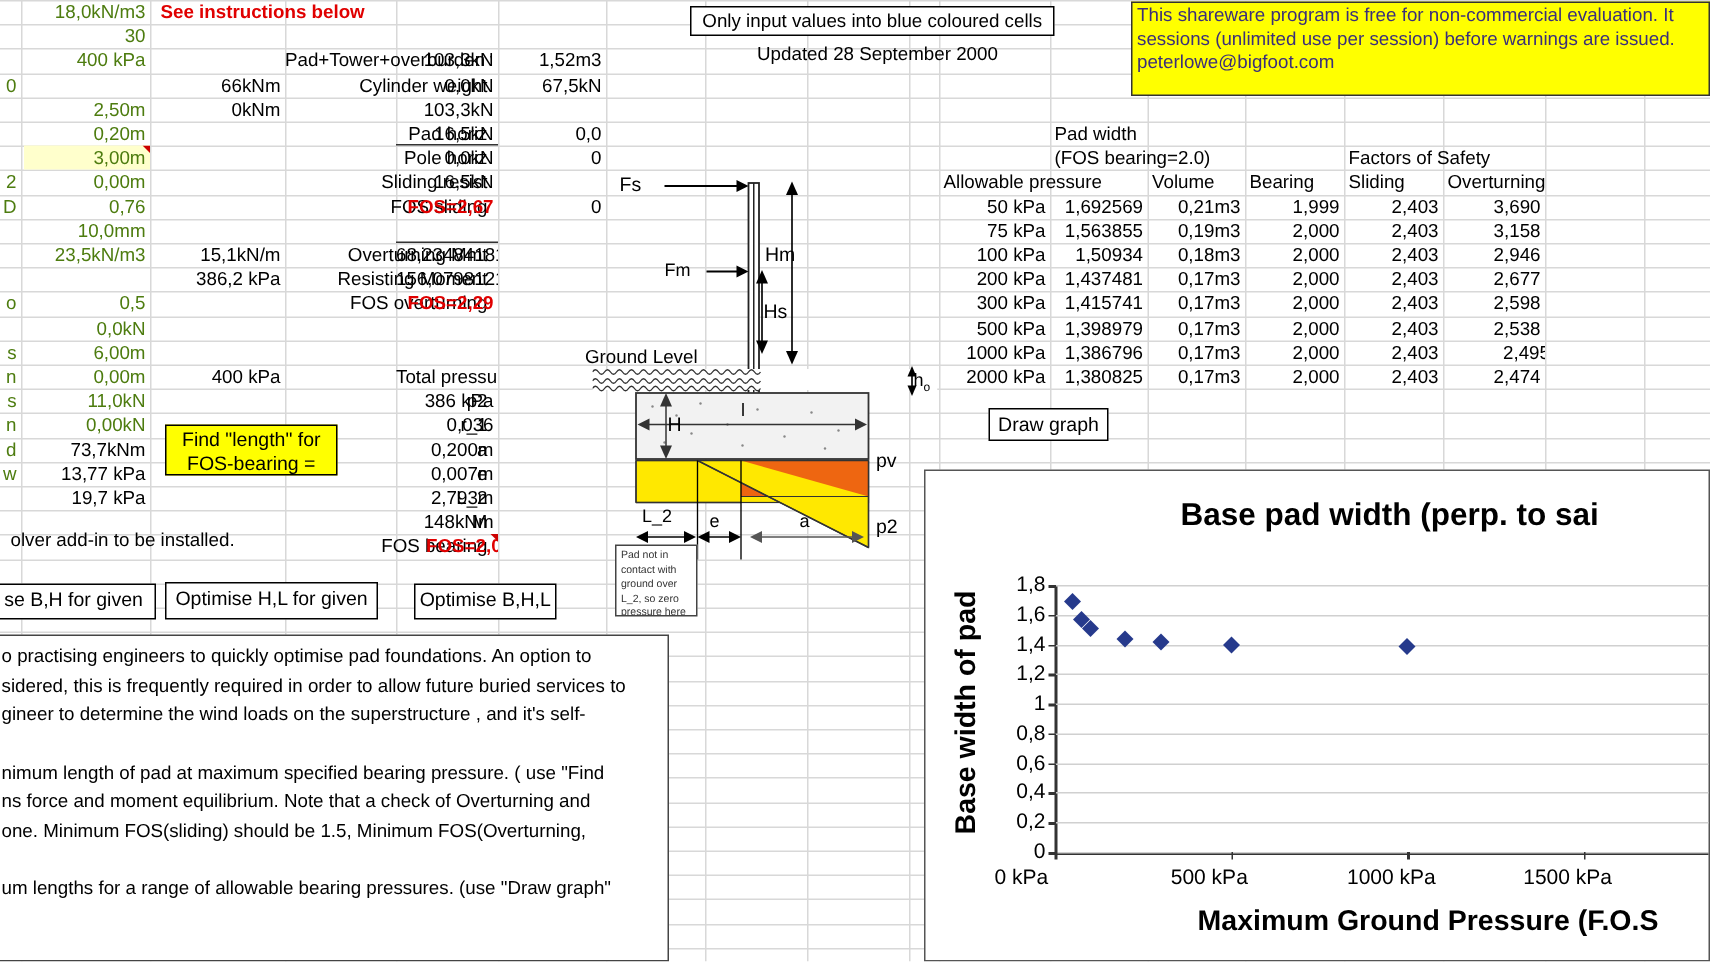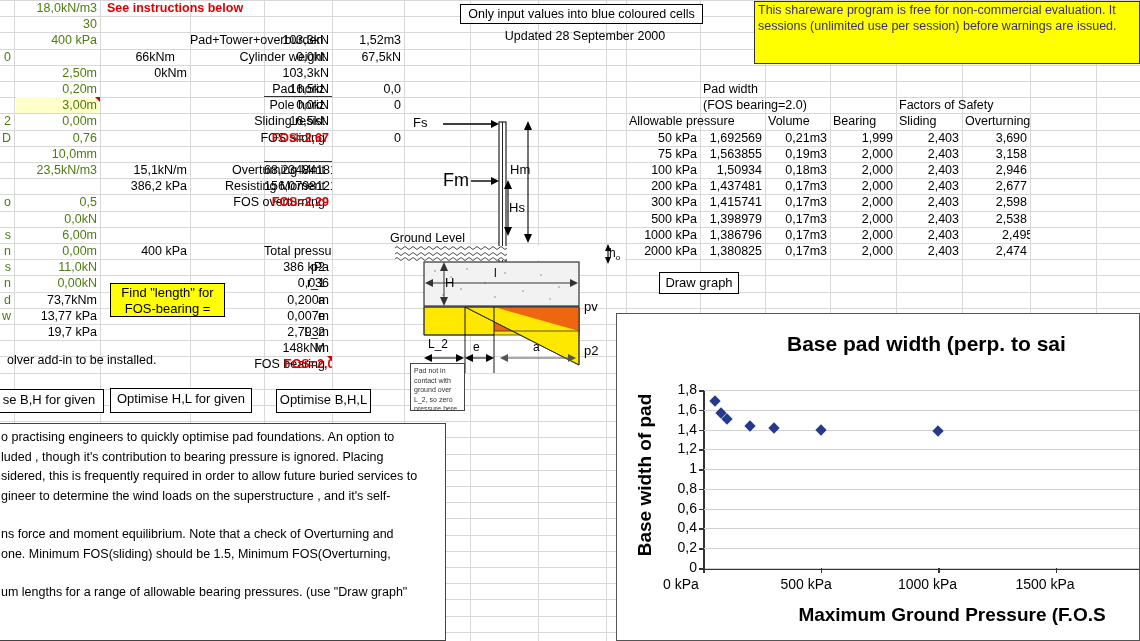--- a/index.html
+++ b/index.html
@@ -255,21 +255,21 @@
       <div class="cell r blue" style="left: 16px; width: 84px; top: 275.4px;">0,00kN</div>
       <div class="cell r " style="left: 16px; width: 84px; top: 291.6px;">73,7kNm</div>
       <div class="cell r " style="left: 16px; width: 84px; top: 307.8px;">13,77 kPa</div>
       <div class="cell r " style="left: 16px; width: 84px; top: 324px;">19,7 kPa</div>
     </div>
 
   <div id="calcblock">
       <div class="cell r" style="left: 190px; width: 138px; top: 32.4px;">Pad+Tower+overburden weight</div>
       <div class="cell r" style="left: 264px; width: 68px; top: 32.4px;">103,3kN</div>
       <div class="cell r" style="left: 332px; width: 72px; top: 32.4px;">1,52m3</div>
-      <div class="cell r" style="left: 88px; width: 90px; top: 48.6px;">66kNm</div>
+      <div class="cell r" style="left: 100px; width: 90px; top: 48.6px;">66kNm</div>
       <div class="cell r" style="left: 190px; width: 138px; top: 48.6px;">Cylinder weight</div>
       <div class="cell r" style="left: 264px; width: 68px; top: 48.6px;">0,0kN</div>
       <div class="cell r" style="left: 332px; width: 72px; top: 48.6px;">67,5kN</div>
       <div class="cell r" style="left: 100px; width: 90px; top: 64.8px;">0kNm</div>
       <div class="cell r" style="left: 264px; width: 68px; top: 64.8px;">103,3kN</div>
       <div class="cell r" style="left: 190px; width: 138px; top: 81px;">Pad horiz</div>
       <div class="cell r" style="left: 264px; width: 68px; top: 81px;">16,5kN</div>
       <div class="cell r" style="left: 332px; width: 72px; top: 81px;">0,0</div>
       <div class="cell r" style="left: 190px; width: 138px; top: 97.2px;">Pole horiz</div>
       <div class="cell r" style="left: 264px; width: 68px; top: 97.2px;">0,0kN</div>
@@ -311,20 +311,21 @@
 
   <div class="box" style="left:460px; top:4px; width:243px; height:20px; line-height:17px; text-align:center;">Only input values into blue coloured cells</div>
 
   <div class="cell c" style="left:470px; top:28px; width:230px;">Updated 28 September 2000</div>
 
   <div class="cell l" style="left:4px; top:352px; width:250px; font-size:12.5px;">olver add-in to be installed.</div>
 
   <div class="yellowbox" style="left:754px; top:1px; width:386px; height:63px;">
     <div>This shareware program is free for non-commercial evaluation. It</div>
     <div>sessions (unlimited use per session) before warnings are issued.</div>
+    <div>peterlowe@bigfoot.com</div>
   </div>
 
   <div class="yellowlabel" style="left:110px; top:283px; width:115px; height:34px;">
     <div>Find  "length"  for</div>
     <div>FOS-bearing  =</div>
   </div>
 
   <div id="restable">
       <div class="cell l" style="left: 700px; width: 70px; top: 81px;">Pad width</div>
       <div class="cell l" style="left: 700px; width: 120px; top: 97.2px;">(FOS bearing=2.0)</div>
@@ -480,21 +481,21 @@
       <polygon points="70,253 78,249 78,257" fill="#000"></polygon>
       <polygon points="99,253 91,249 91,257" fill="#000"></polygon>
 
       <line x1="108" y1="253" x2="178" y2="253" stroke="#555" stroke-width="1"></line>
       <polygon points="105,253 113,249 113,257" fill="#555"></polygon>
       <polygon points="181,253 173,249 173,257" fill="#555"></polygon>
     </svg>
 
     <div class="cell l" style="left:-8px; top:125px; width:90px; font-size:12.5px;">Ground Level</div>
     <div class="cell" style="left:18px; top:10px; width:26px; font-size:13px;">Fs</div>
-    <div class="cell" style="left:48px; top:67px; width:26px; font-size:18px;">Fm</div>
+    <div class="cell" style="left:48px; top:67px; width:26px; font-size:12px;">Fm</div>
     <div class="cell" style="left:115px; top:57px; width:30px; font-size:13px;">Hm</div>
     <div class="cell" style="left:114px; top:95px; width:26px; font-size:13px;">Hs</div>
     <div class="cell" style="left:214px; top:140px; width:14px; font-size:12px;"><span>h</span><sub style="font-size:8px;">o</sub></div>
     <div class="cell" style="left:99px; top:160px; width:14px; font-size:12px;">l</div>
     <div class="cell" style="left:50px; top:170px; width:16px; font-size:13px;">H</div>
     <div class="cell" style="left:33px; top:231px; width:34px; font-size:12px;">L_2</div>
     <div class="cell" style="left:78px; top:234px; width:12px; font-size:12px;">e</div>
     <div class="cell" style="left:138px; top:234px; width:12px; font-size:12px;">a</div>
     <div class="cell" style="left:189px; top:194px; width:24px; font-size:13px;">pv</div>
     <div class="cell" style="left:189px; top:238px; width:24px; font-size:13px;">p2</div>
@@ -504,24 +505,24 @@
 
   <div class="btn" style="left:659px; top:272px; width:80px; height:22px;">Draw graph</div>
 
   <div class="btn" style="left:-6px; top:389px; width:110px; height:24px;">se B,H for  given</div>
   <div class="btn" style="left:110px; top:388px; width:142px; height:25px;">Optimise H,L for  given</div>
   <div class="btn" style="left:276px; top:389px; width:95px; height:24px;">Optimise B,H,L</div>
 
   <div class="notebox" style="left:-6px; top:423px; width:452px; height:218px;">
     <div id="instrlines">
         <div style="min-height: 19px;">o practising  engineers  to quickly optimise  pad foundations.    An option to</div>
-        <div style="min-height: 19px;">luded , though  it's contribution  to bearing  pressure  is ignored.   Placing</div>
         <div style="min-height: 19px;">sidered,  this is frequently  required  in order  to allow future  buried  services  to</div>
         <div style="min-height: 19px;">gineer  to determine  the wind loads  on the superstructure , and it's self-</div>
         <div style="min-height: 19px;"></div>
+        <div style="min-height: 19px;">nimum  length  of pad at maximum  specified  bearing  pressure. ( use "Find</div>
         <div style="min-height: 19px;">ns force and moment  equilibrium.   Note that a check of Overturning  and</div>
         <div style="min-height: 19px;">one. Minimum FOS(sliding)  should  be 1.5, Minimum  FOS(Overturning,</div>
         <div style="min-height: 19px;"></div>
         <div style="min-height: 19px;">um lengths  for a range  of allowable  bearing  pressures.  (use "Draw graph"</div>
         <div style="min-height: 19px;"></div>
       </div>
   </div>
 
   <div class="chartbox">
     <div class="chart-title">Base pad width (perp. to sai</div>

